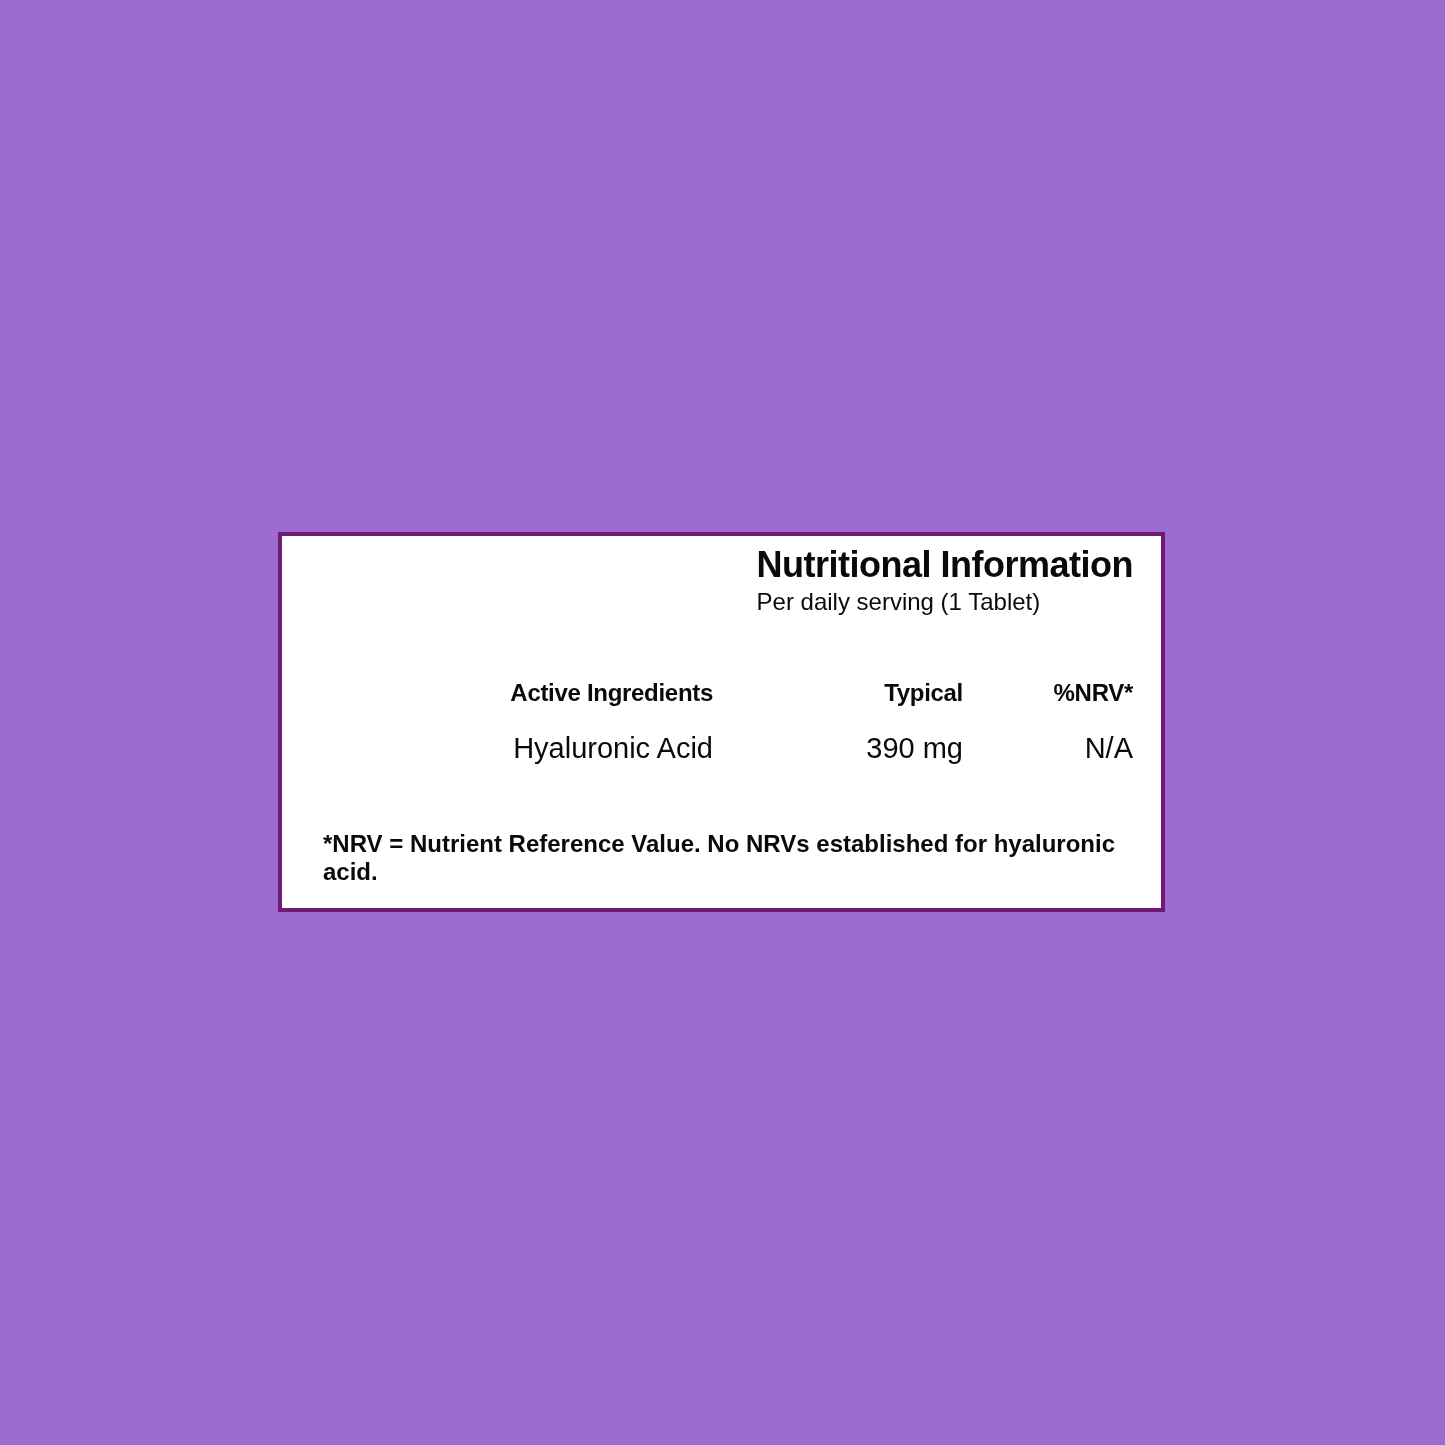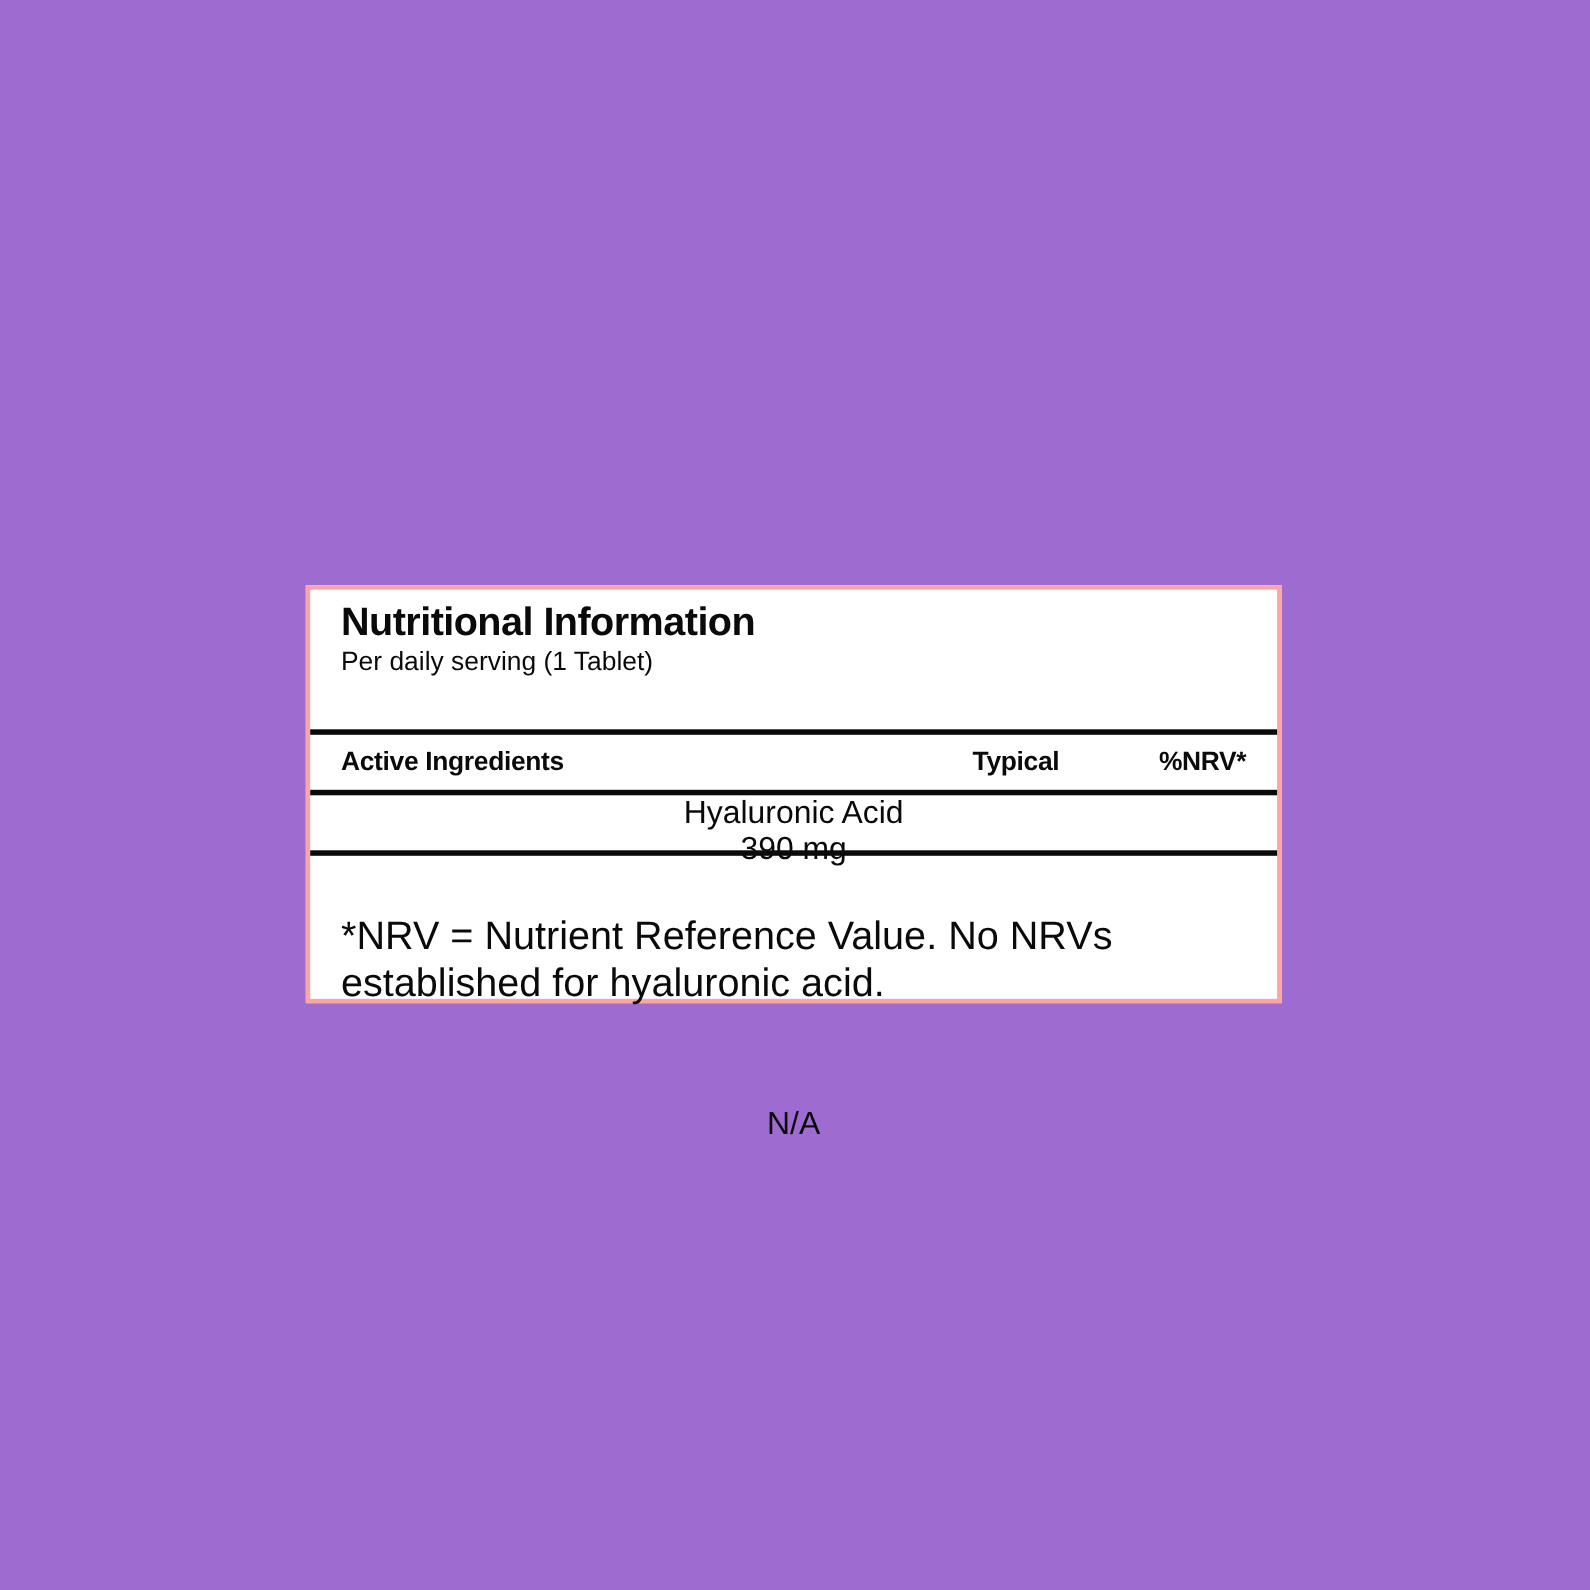--- a/index.html
+++ b/index.html
@@ -20,24 +20,25 @@
     background: #9E6CD1;
   }
   .nutrition-label {
     position: absolute;
     left: 278px;
     top: 532px;
     width: 887px;
     height: 380px;
     box-sizing: border-box;
     background: #ffffff;
-    border: 4px solid #fca5a5;
+    border: 4px solid #701a75;
     color: #0a0a0a;
     display: flex;
     flex-direction: column;
+    align-items: flex-end;
   }
   .top-section {
     height: 127px;
     box-sizing: border-box;
     padding: 9px 28px 0 28px;
     flex: 0 0 auto;
   }
   .label-title {
     font-size: 36px;
     font-weight: 700;
@@ -84,30 +85,29 @@
     text-align: right;
   }
   .header-row {
     font-size: 24px;
     font-weight: 700;
     letter-spacing: -0.3px;
   }
   .data-row {
     font-size: 29px;
     font-weight: 400;
-    flex-direction: column;
   }
   .footer-section {
     box-sizing: border-box;
     padding: 52px 28px 0 28px;
     flex: 1 1 auto;
   }
   .footnote {
-    font-size: 36px;
-    font-weight: 400;
+    font-size: 24px;
+    font-weight: 700;
     line-height: 1.18;
     max-width: 810px;
   }
 </style>
 </head>
 <body>
 
 <div class="stage">
   <div class="nutrition-label">
 

